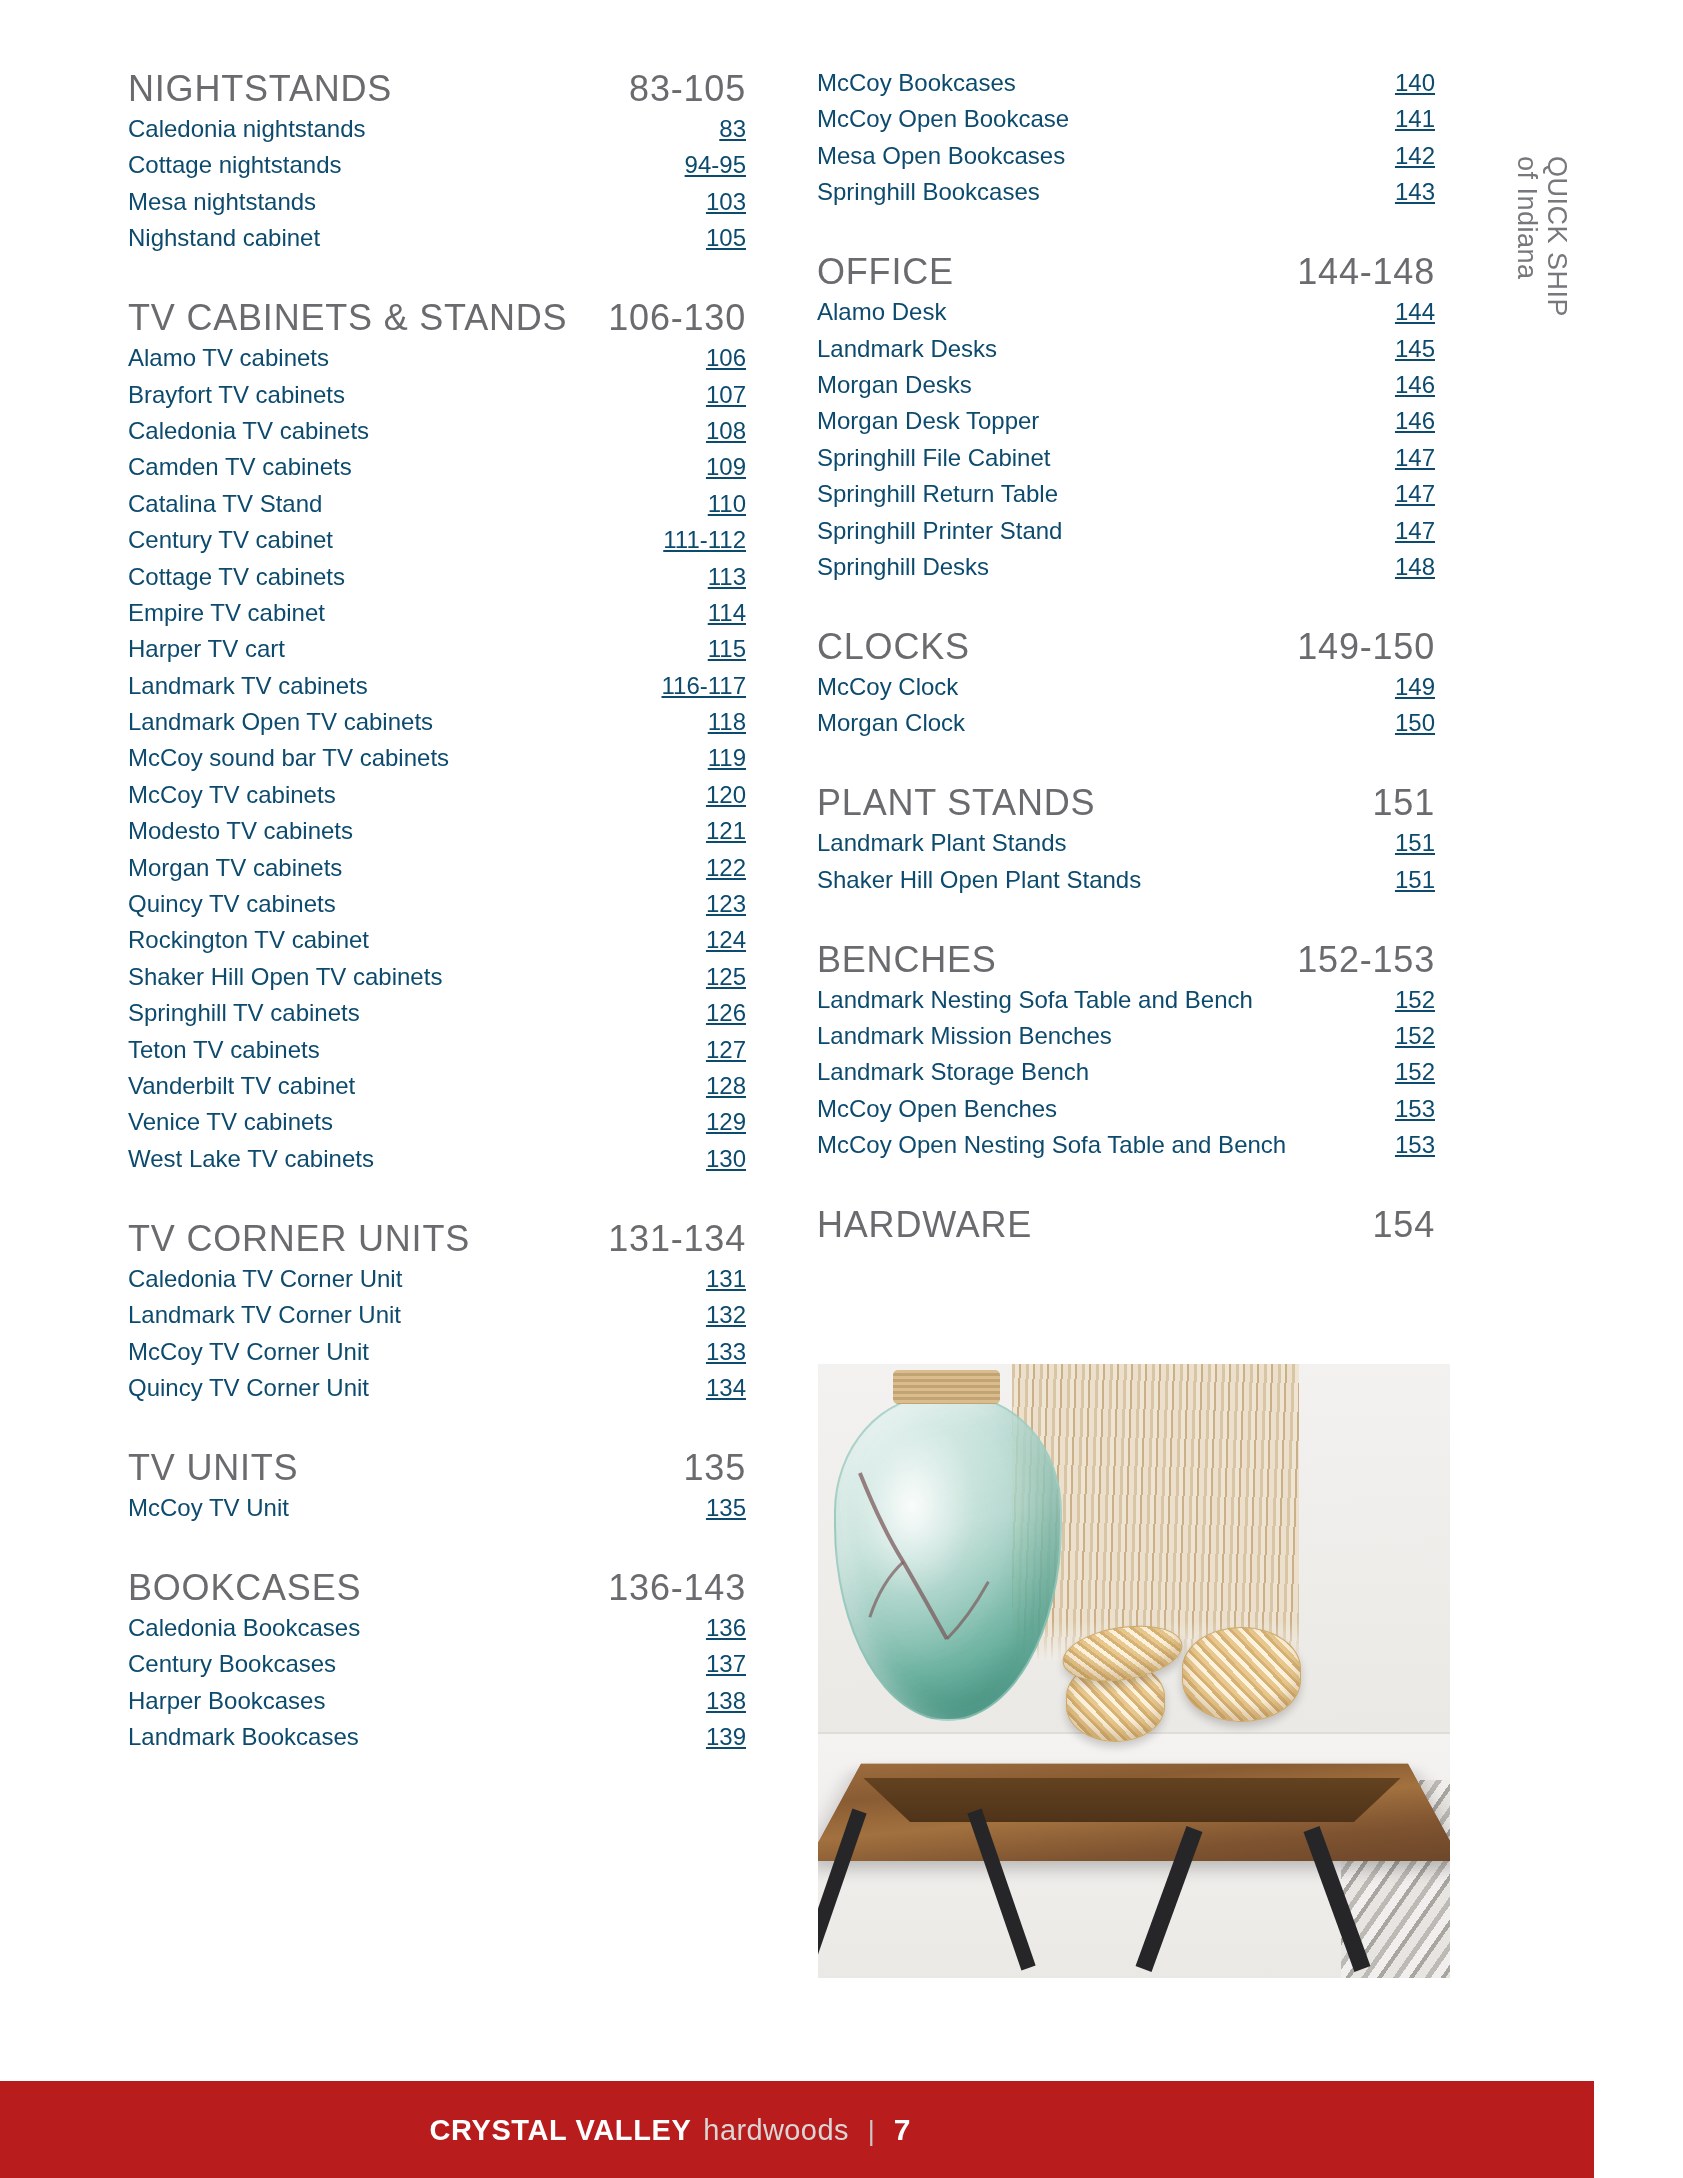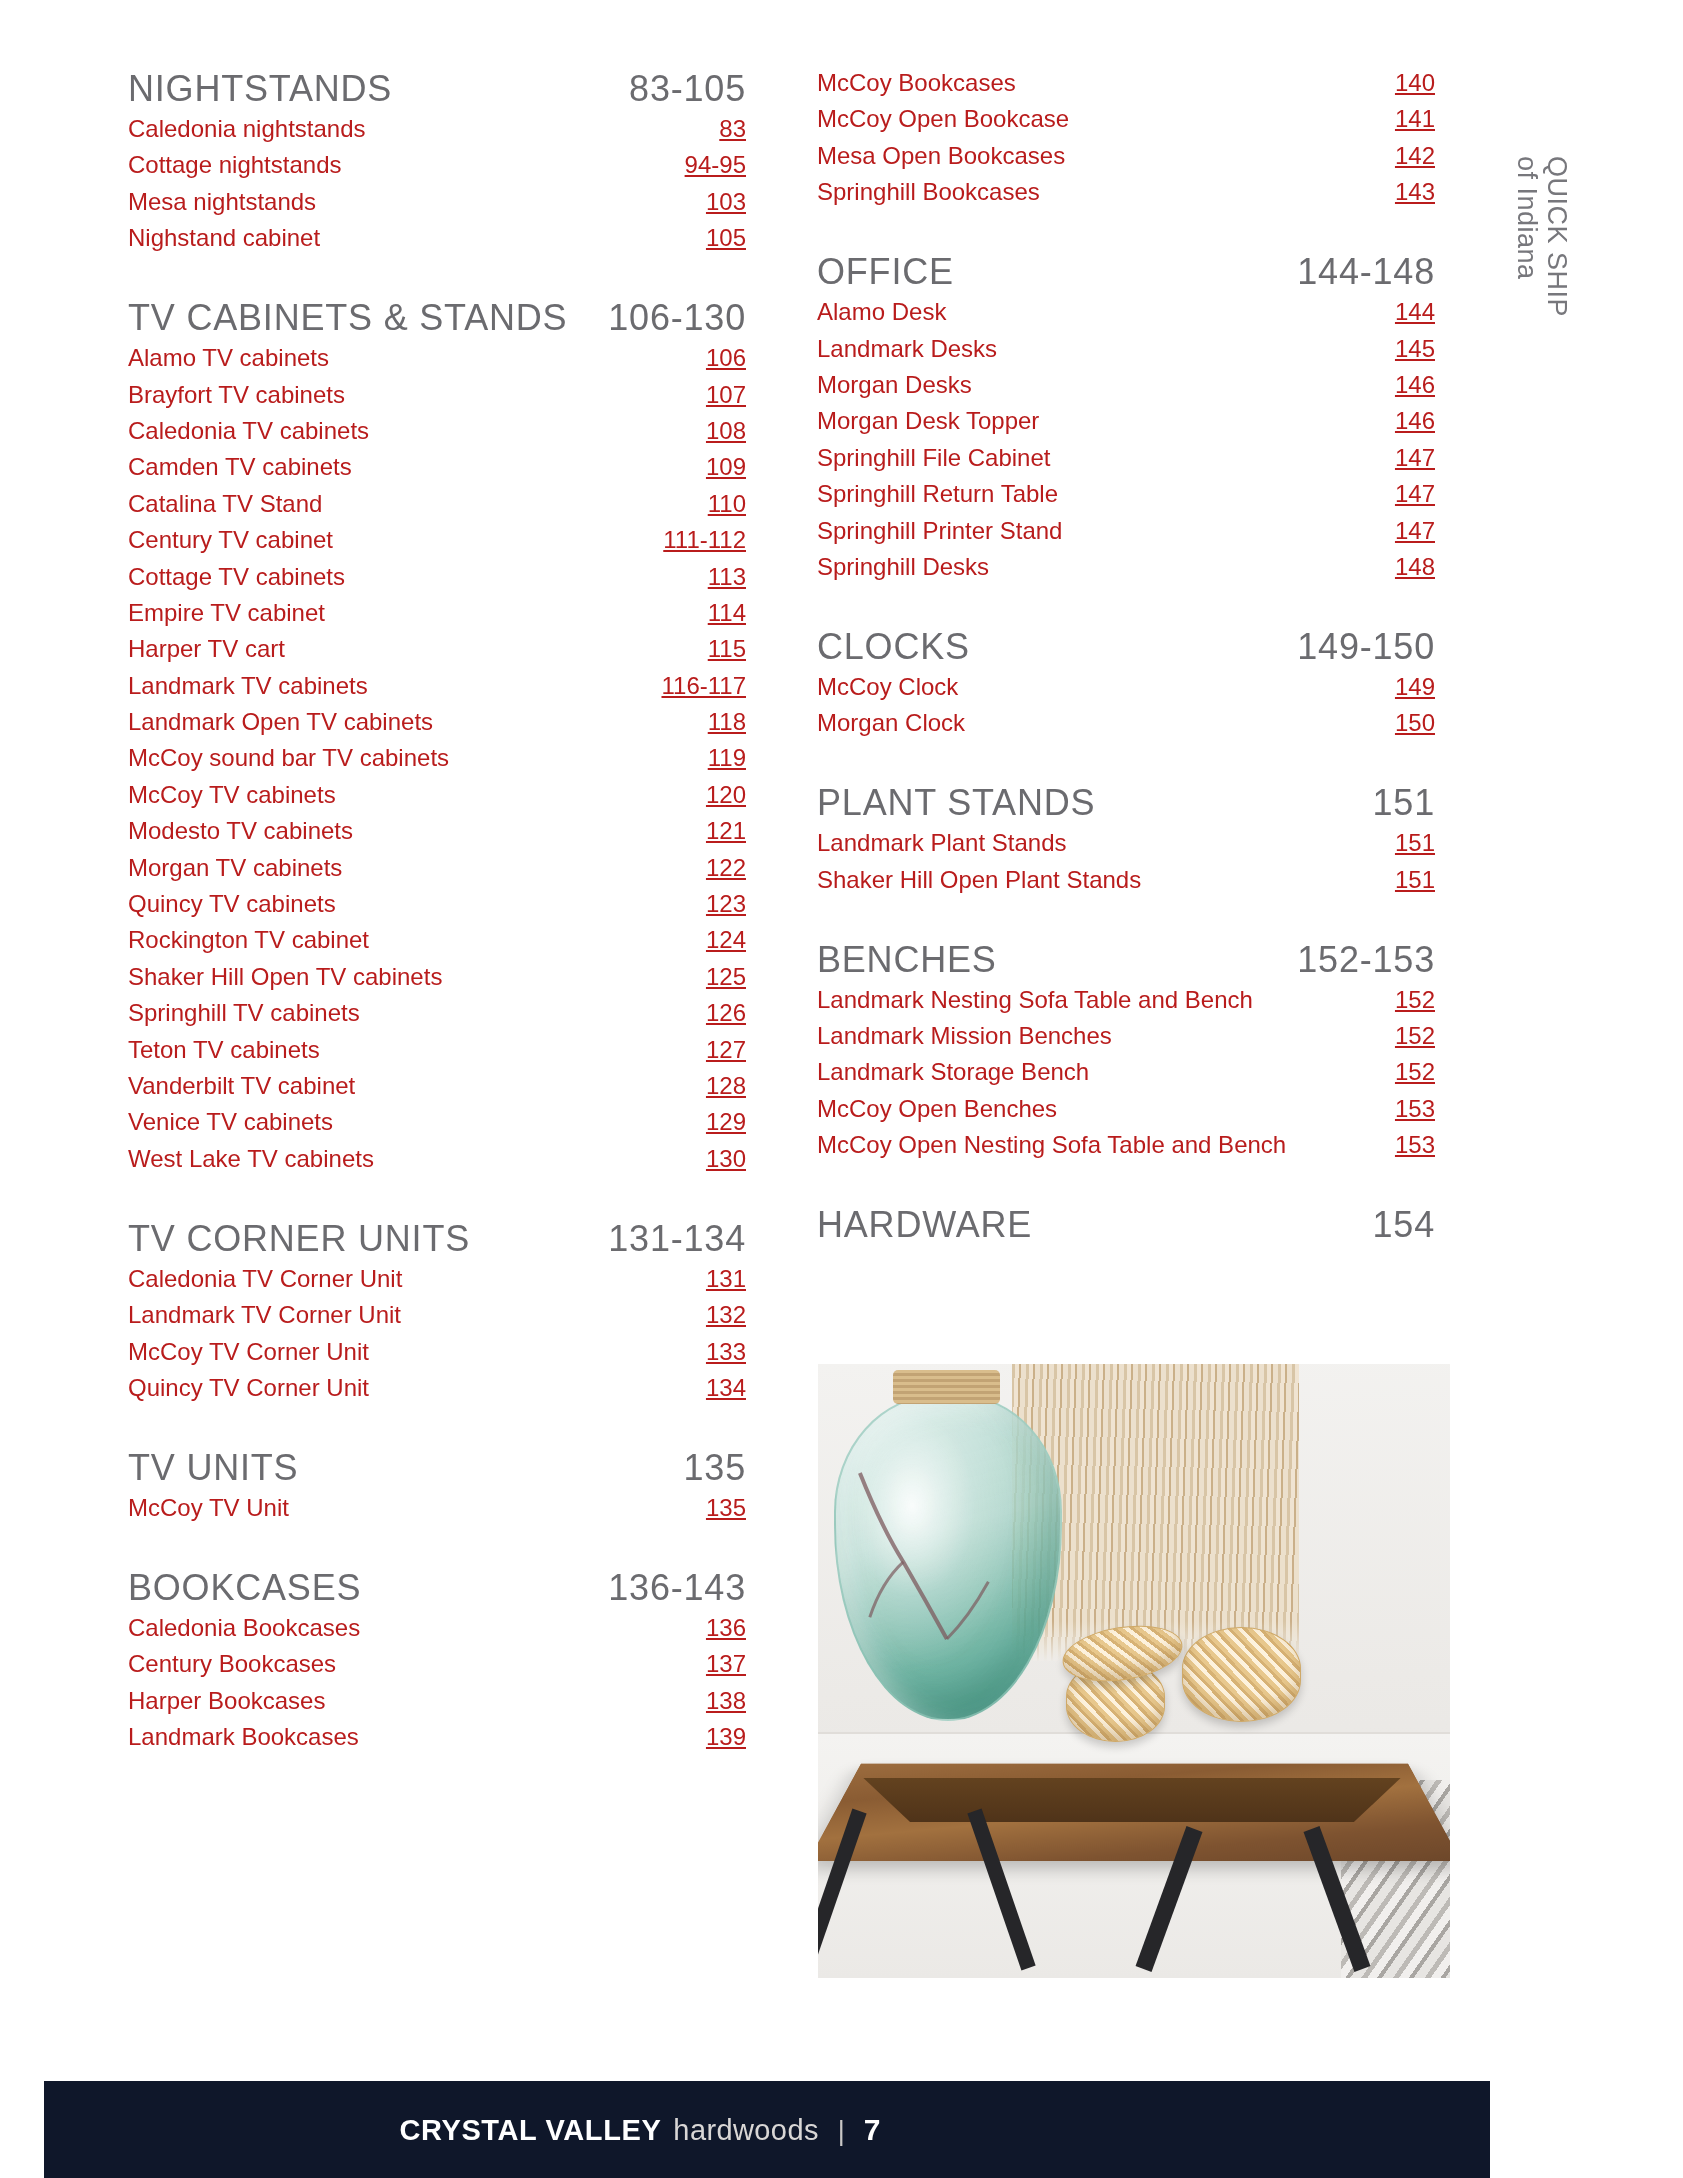--- a/index.html
+++ b/index.html
@@ -63,21 +63,21 @@
     letter-spacing: 3.2px;
     color: #85858a;
   }
   .section .pages { flex: 0 0 auto; }
 
   
   .entry {
     display: flex;
     align-items: baseline;
     width: 100%;
-    color: #b91c1c;
+    color: #0c4a6e;
     font-size: 24px;
     font-weight: 400;
     line-height: 1.0;
     margin: 0 0 12.4px 0;
     white-space: nowrap;
   }
   .entry .label { flex: 0 0 auto; }
   .entry .leader {
     flex: 1 1 auto;
     margin: 0 4px 0 5px;
@@ -222,27 +222,26 @@
     left: 244px; top: 263px; width: 121px; height: 53px;
     border-radius: 50% / 50%;
     transform: rotate(-9deg);
   }
 
   
   .footer-bar {
     position: absolute;
     left: 0;
     top: 2081px;
-    width: 1446px;
+    width: 1594px;
     height: 97px;
-    background: #0f172a;
+    background: #b91c1c;
     display: flex;
     align-items: center;
     justify-content: center;
-    margin-left: 44px;
   }
   .footer-inner {
     display: flex;
     align-items: baseline;
     gap: 0px;
     transform: translateX(-127px);
     white-space: nowrap;
   }
   .fb-brand {
     color: #ffffff;

